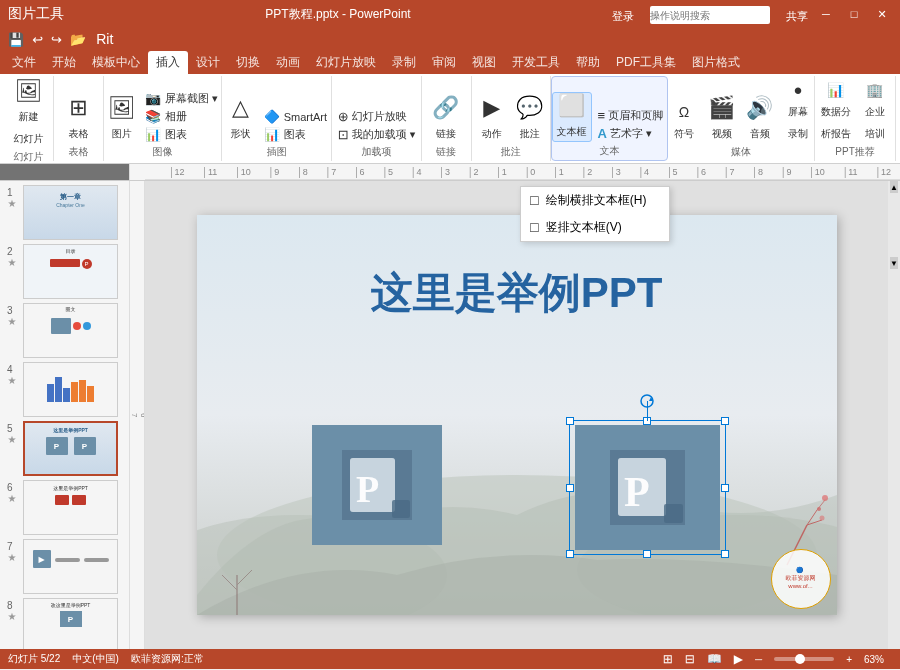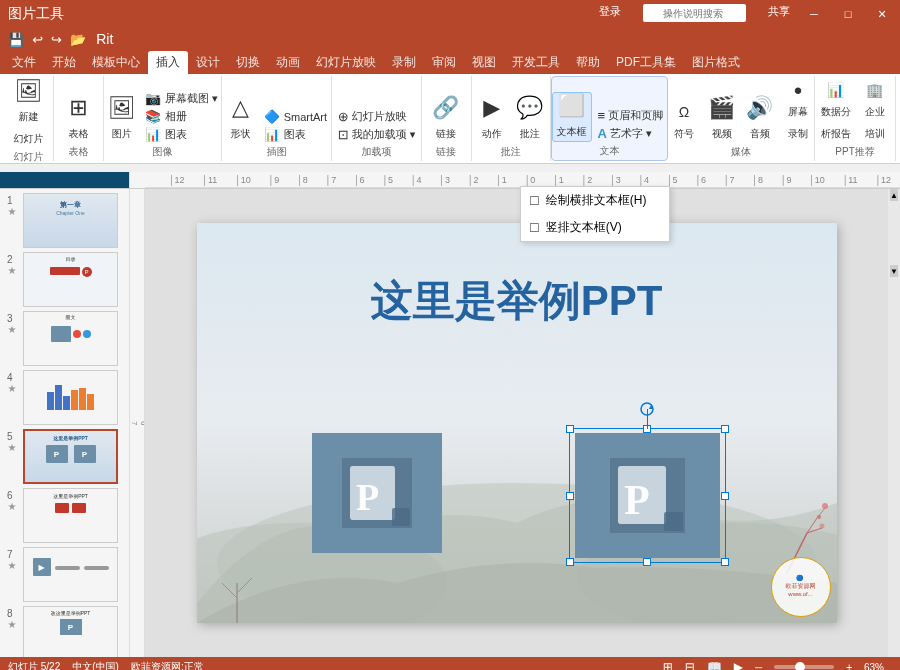--- a/index.html
+++ b/index.html
@@ -4,21 +4,21 @@
   <style>
     * { margin: 0; padding: 0; box-sizing: border-box; }
     body { width: 900px; height: 670px; overflow: hidden; font-family: 'Microsoft YaHei', SimSun, sans-serif; font-size: 12px; background: #f0f0f0; user-select: none; }
 
     
     #title-bar {
       height: 28px; background: #b7472a; display: flex; align-items: center; justify-content: space-between; padding: 0 8px;
       color: white;
     }
     #title-bar .title-center { flex: 1; text-align: center; font-size: 12px; }
-    #title-bar .title-right { display: flex; gap: 14px; align-items: flex-start; }
+    #title-bar .title-right { display: flex; gap: 8px; align-items: flex-end; }
     #title-bar .win-btn { width: 20px; height: 20px; display: flex; align-items: center; justify-content: center; font-size: 11px; color: white; cursor: pointer; }
     .title-tools { display: flex; gap: 4px; align-items: center; font-size: 14px; }
 
     
     #ribbon-tabs {
       height: 24px; background: #b7472a; display: flex; align-items: flex-end; padding-left: 4px;
     }
     .ribbon-tab {
       padding: 3px 8px; font-size: 12px; color: rgba(255,255,255,0.85); cursor: pointer; border-radius: 3px 3px 0 0;
     }
@@ -105,23 +105,24 @@
       font-size: 7px; color: #c0392b; text-align: center; border: 1px solid #e0a000; overflow: hidden;
     }
   </style>
 </head>
 <body>
 
 <div id="title-bar">
   <div class="title-tools">
     <span>图片工具</span>
   </div>
+  <div class="title-center">PPT教程.pptx - PowerPoint</div>
   <div class="title-right">
     <span style="font-size:11px;margin-right:8px;cursor:pointer;">登录</span>
-    <input type="text" style="height: 18px; font-size: 10px; width: 103px; border: none; border-radius: 2px; padding: 0px 20px;" placeholder="操作说明搜索">
+    <input type="text" style="height: 18px; font-size: 10px; width: 120px; border: none; border-radius: 2px; padding: 0px 0;" placeholder="操作说明搜索">
     <span style="font-size:11px;margin-left:8px;cursor:pointer;">共享</span>
     <span class="win-btn">─</span>
     <span class="win-btn">□</span>
     <span class="win-btn close">✕</span>
   </div>
 </div>
 
 <div id="quick-access">
   <span class="qa-btn">💾</span>
   <span class="qa-btn">↩</span>
@@ -322,21 +323,21 @@
       <span class="menu-icon">☐</span>
       <span>绘制横排文本框(H)</span>
     </div>
     <div class="menu-item">
       <span class="menu-icon">☐</span>
       <span>竖排文本框(V)</span>
     </div>
   </div>
 </div>
 
-<div style="display:flex; background:#0c4a6e; border-bottom:1px solid #ccc;margin-top:8px;">
+<div style="display:flex; background:#737373; border-bottom:1px solid #ccc;">
   <div style="width:130px; border-right:1px solid #ddd;"></div>
   <div style="width:15px; background:#f5f5f5;"></div>
   <div id="h-ruler" style="flex:1;">
     <div class="ruler-marks">
       <span>│12</span>
         <span>│11</span>
         <span>│10</span>
         <span>│9</span>
         <span>│8</span>
         <span>│7</span>

